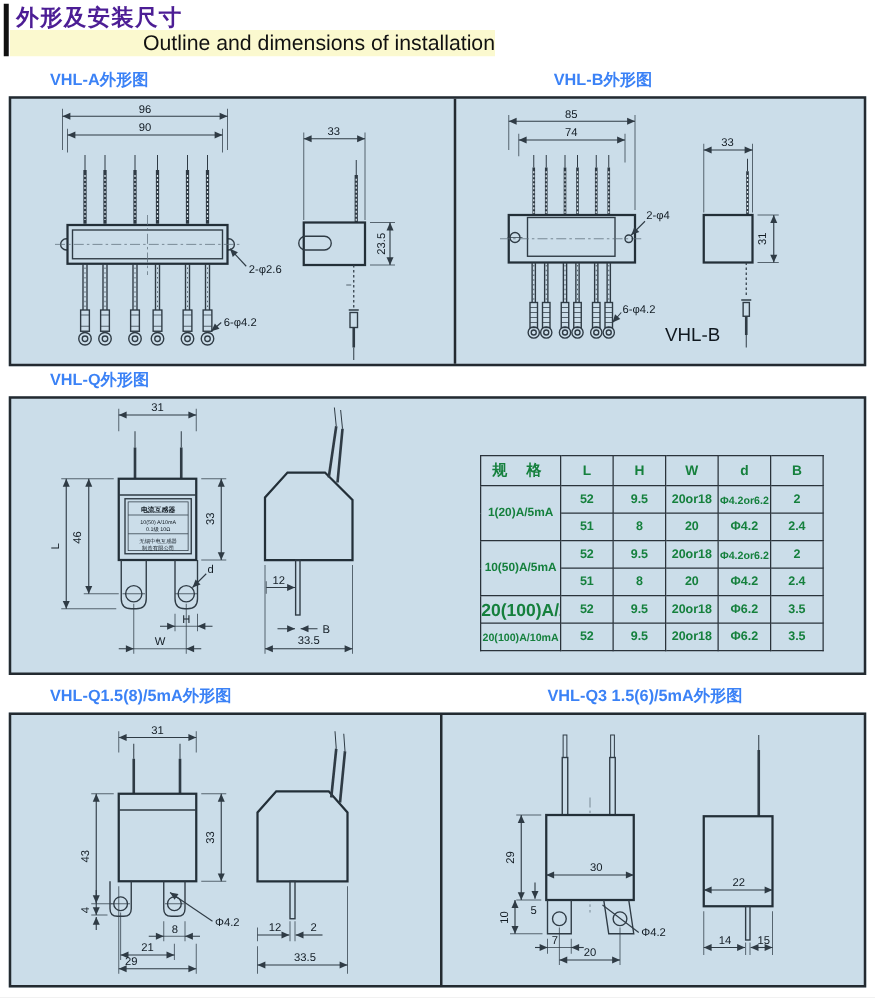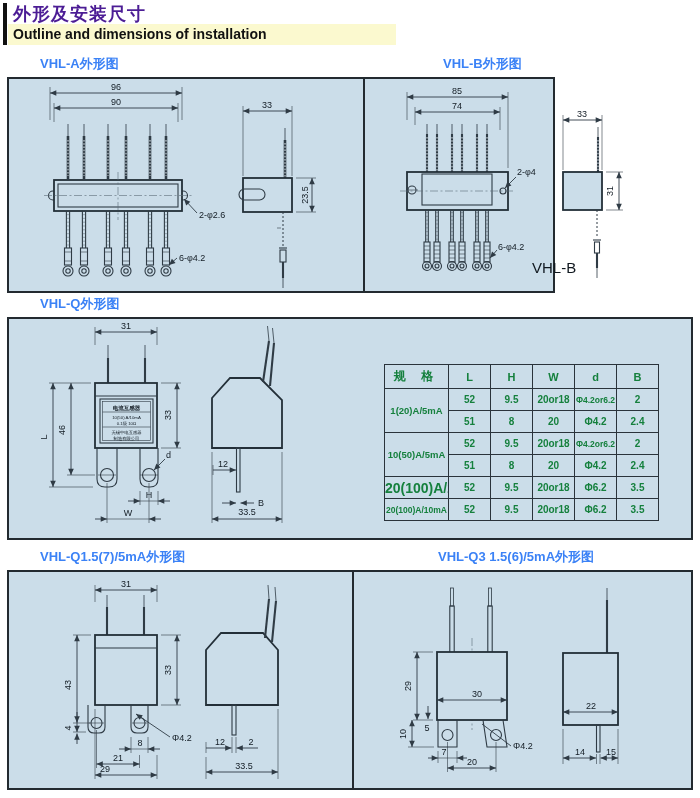--- a/index.html
+++ b/index.html
@@ -3,21 +3,21 @@
 <meta charset="utf-8">
 <style>
   html,body{margin:0;padding:0;background:#e8e8e8;}
   .page{position:relative;width:700px;height:798px;background:#ffffff;overflow:hidden;
         font-family:"Liberation Sans",sans-serif;}
   
   .hdr{position:absolute;left:0;top:2px;width:400px;height:44px;}
   .hdr-bar{position:absolute;left:3px;top:1px;width:4px;height:42px;background:#111;}
   .hdr-cn{position:absolute;left:13px;top:0px;font-size:18px;font-weight:bold;color:#4c1d95;letter-spacing:1px;}
   .hdr-en{position:absolute;left:8px;top:22px;width:388px;height:21px;background:#fbf9cf;
-          font-size:14px;font-weight:bold;color:#111;line-height:21px;padding-left:5px;box-sizing:border-box;}
+          font-size:17px;font-weight:normal;color:#111;line-height:21px;padding-left:5px;box-sizing:border-box;text-align:right;}
   
   .sec-title{position:absolute;font-size:13px;font-weight:bold;color:#3b82f6;white-space:nowrap;}
   
   .panel{position:absolute;background:#cbdde9;border:2px solid #232a30;box-sizing:border-box;}
   .vdiv{position:absolute;top:0;bottom:0;width:2px;background:#232a30;}
   .drawing{position:absolute;}
   
   .sh  {fill:none;stroke:#2f3b45;stroke-width:1.1;}
   .sh2 {fill:#cbdde9;stroke:#232f38;stroke-width:1.8;}
   .thin{fill:none;stroke:#2f3b45;stroke-width:0.6;}
@@ -48,21 +48,21 @@
 
   <div class="hdr">
     <div class="hdr-bar"></div>
     <div class="hdr-cn">外形及安装尺寸</div>
     <div class="hdr-en">Outline and dimensions of installation</div>
   </div>
 
   <div class="sec-title" style="left:40px;top:55px;">VHL-A外形图</div>
   <div class="sec-title" style="left:443px;top:55px;">VHL-B外形图</div>
 
-  <div class="panel" style="left:7px;top:77px;width:548px;height:216px;">
+  <div class="panel" style="left:7px;top:77px;width:686px;height:216px;">
     <div class="vdiv" style="left:354px;"></div>
 
     <svg class="drawing" style="left:0;top:0;" width="353" height="210" viewBox="9 79 353 210">
       <defs>
         <marker id="mA" viewBox="0 0 10 10" refX="9" refY="5" markerWidth="9" markerHeight="7" orient="auto-start-reverse" markerUnits="userSpaceOnUse">
           <path d="M0,1 L9,5 L0,9 Z" fill="#2f3b45"></path>
           </marker>
         <g id="pinA">
           <line class="tip" x1="0" y1="124" x2="0" y2="136"></line>
           <line class="wire" x1="0" y1="136" x2="0" y2="179"></line>
@@ -393,21 +393,21 @@
         <td>52</td>
         <td>9.5</td>
         <td>20or18</td>
         <td>Φ6.2</td>
         <td>3.5</td>
       </tr>
     </tbody>
       </table>
   </div>
 
-  <div class="sec-title" style="left:40px;top:548px;">VHL-Q1.5(7)/5mA外形图</div>
+  <div class="sec-title" style="left:40px;top:548px;">VHL-Q1.5(8)/5mA外形图</div>
   <div class="sec-title" style="left:438px;top:548px;">VHL-Q3 1.5(6)/5mA外形图</div>
 
   <div class="panel" style="left:7px;top:570px;width:686px;height:220px;">
     <div class="vdiv" style="left:343px;"></div>
 
     <svg class="drawing" style="left:0;top:0;" width="343" height="216" viewBox="9 572 343 216">
       <defs>
         <marker id="m15" viewBox="0 0 10 10" refX="9" refY="5" markerWidth="9" markerHeight="7" orient="auto-start-reverse" markerUnits="userSpaceOnUse">
           <path d="M0,1 L9,5 L0,9 Z" fill="#2f3b45"></path>
           </marker>

